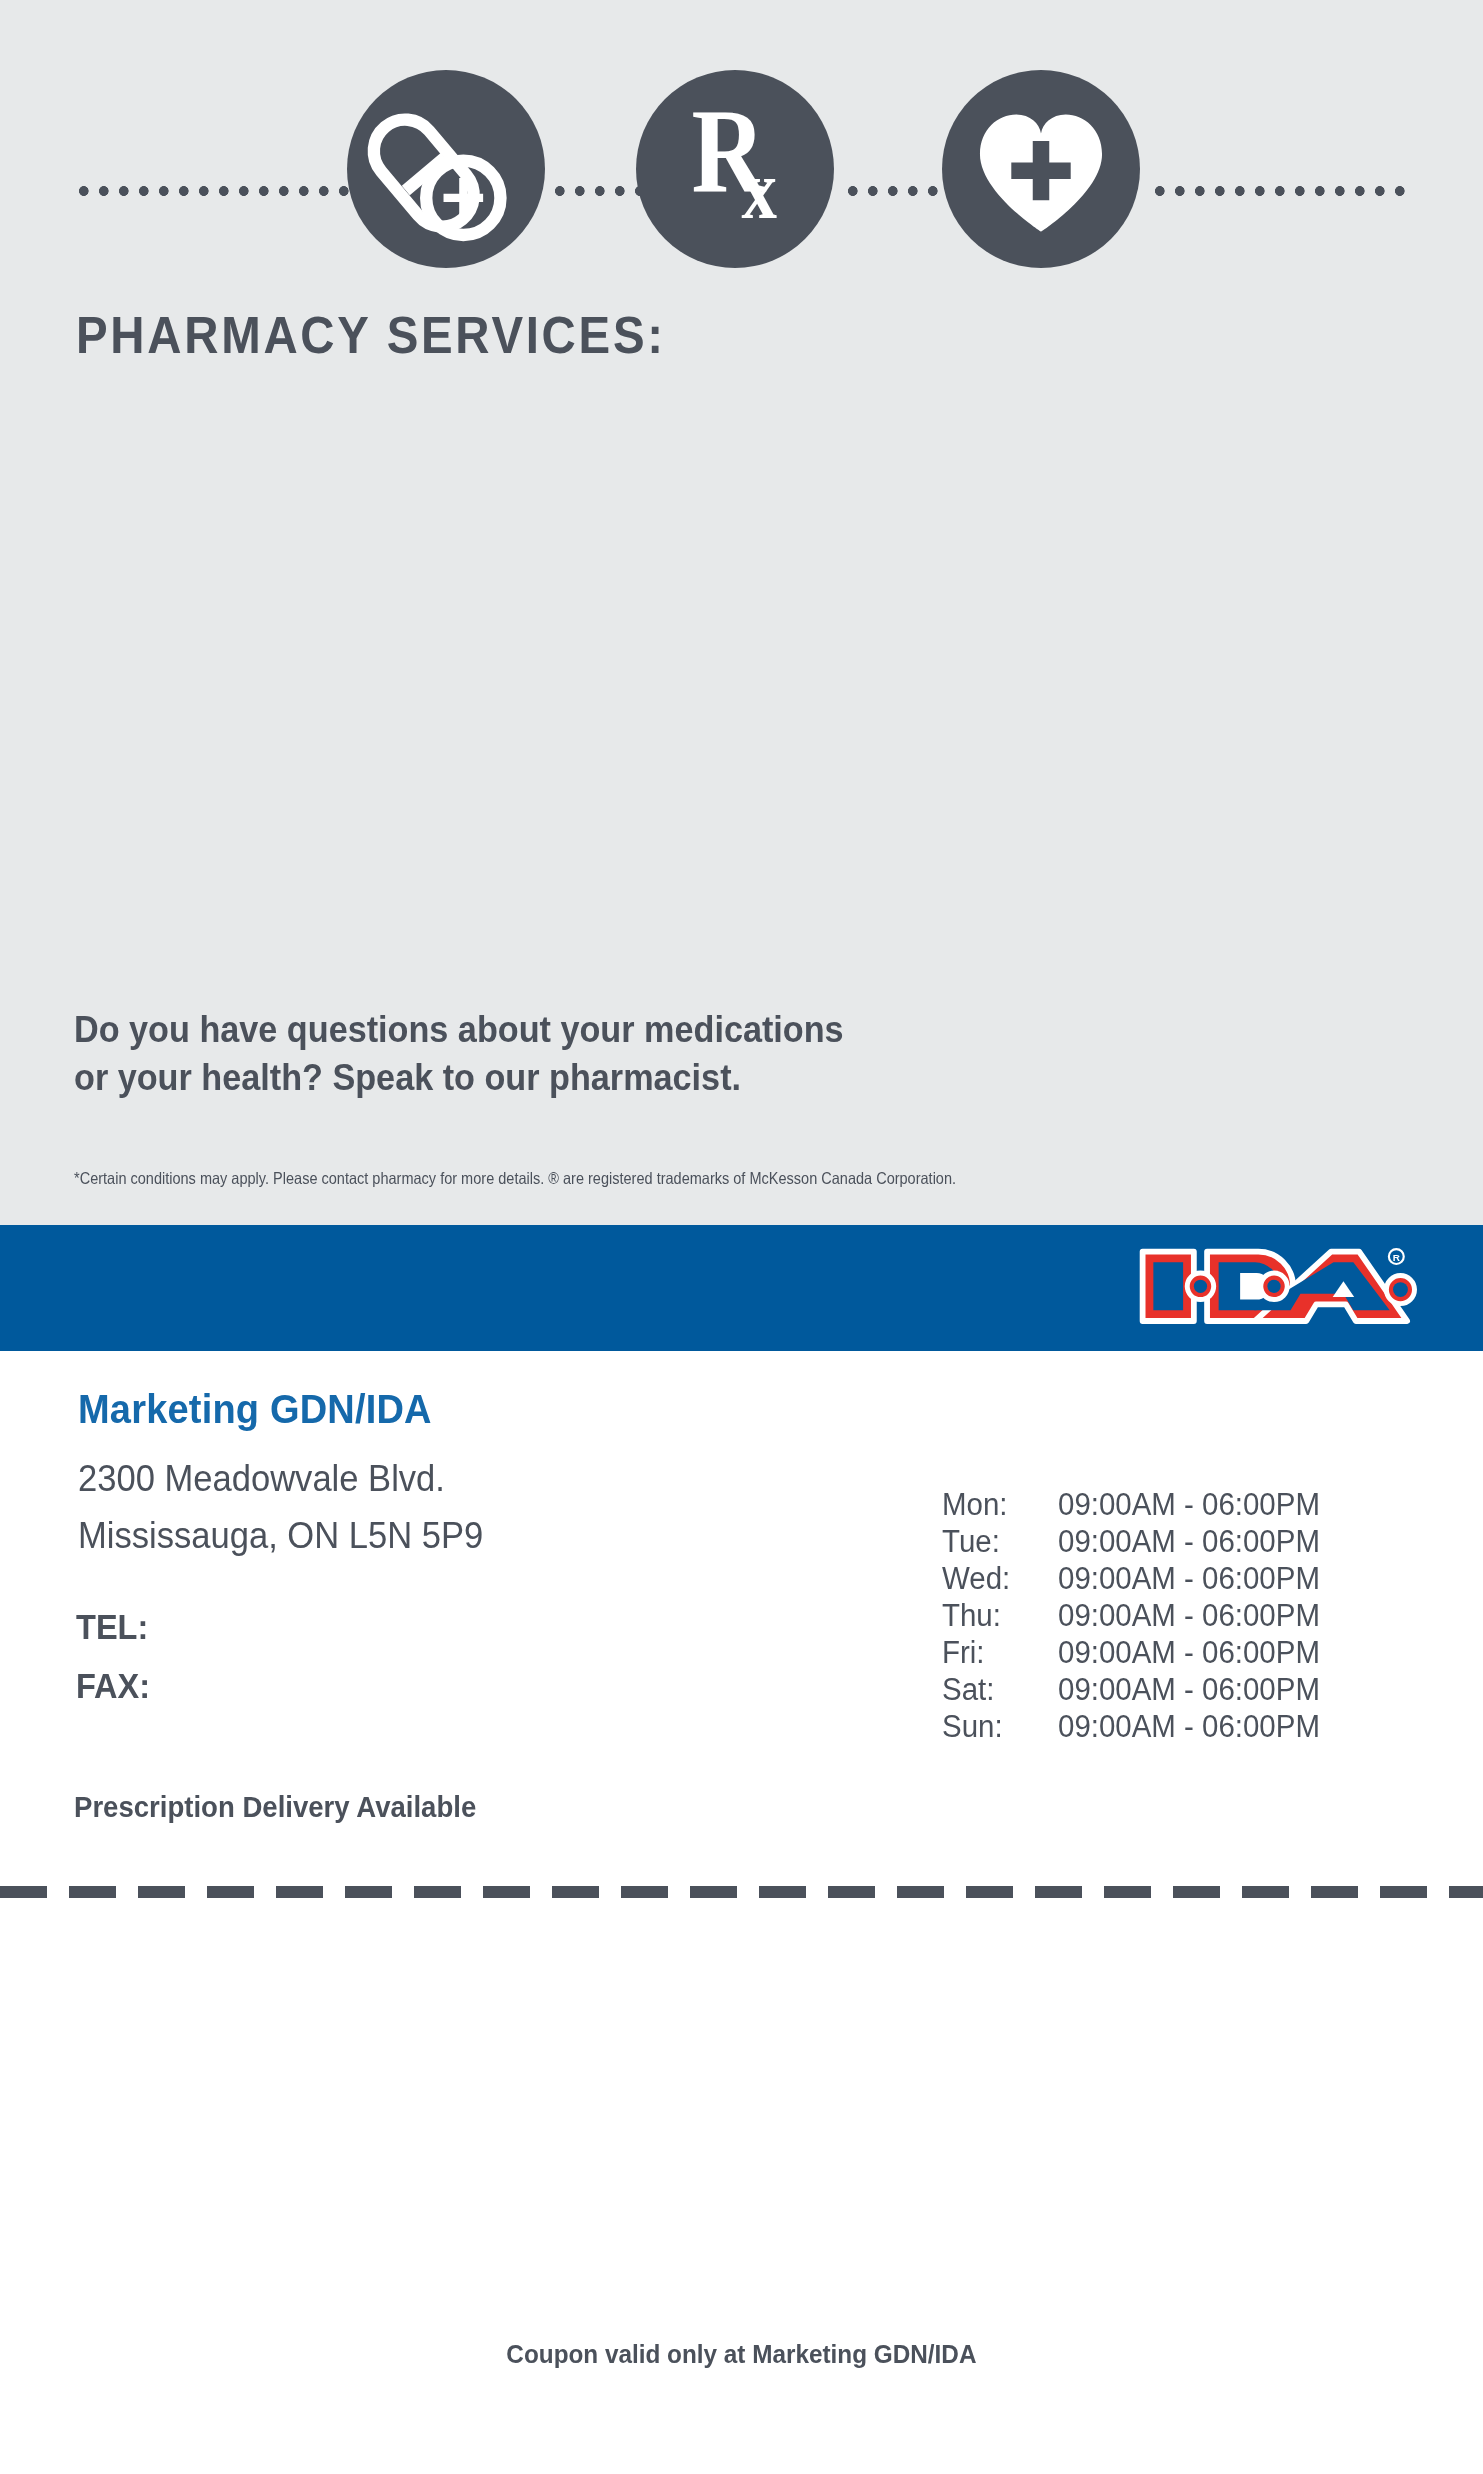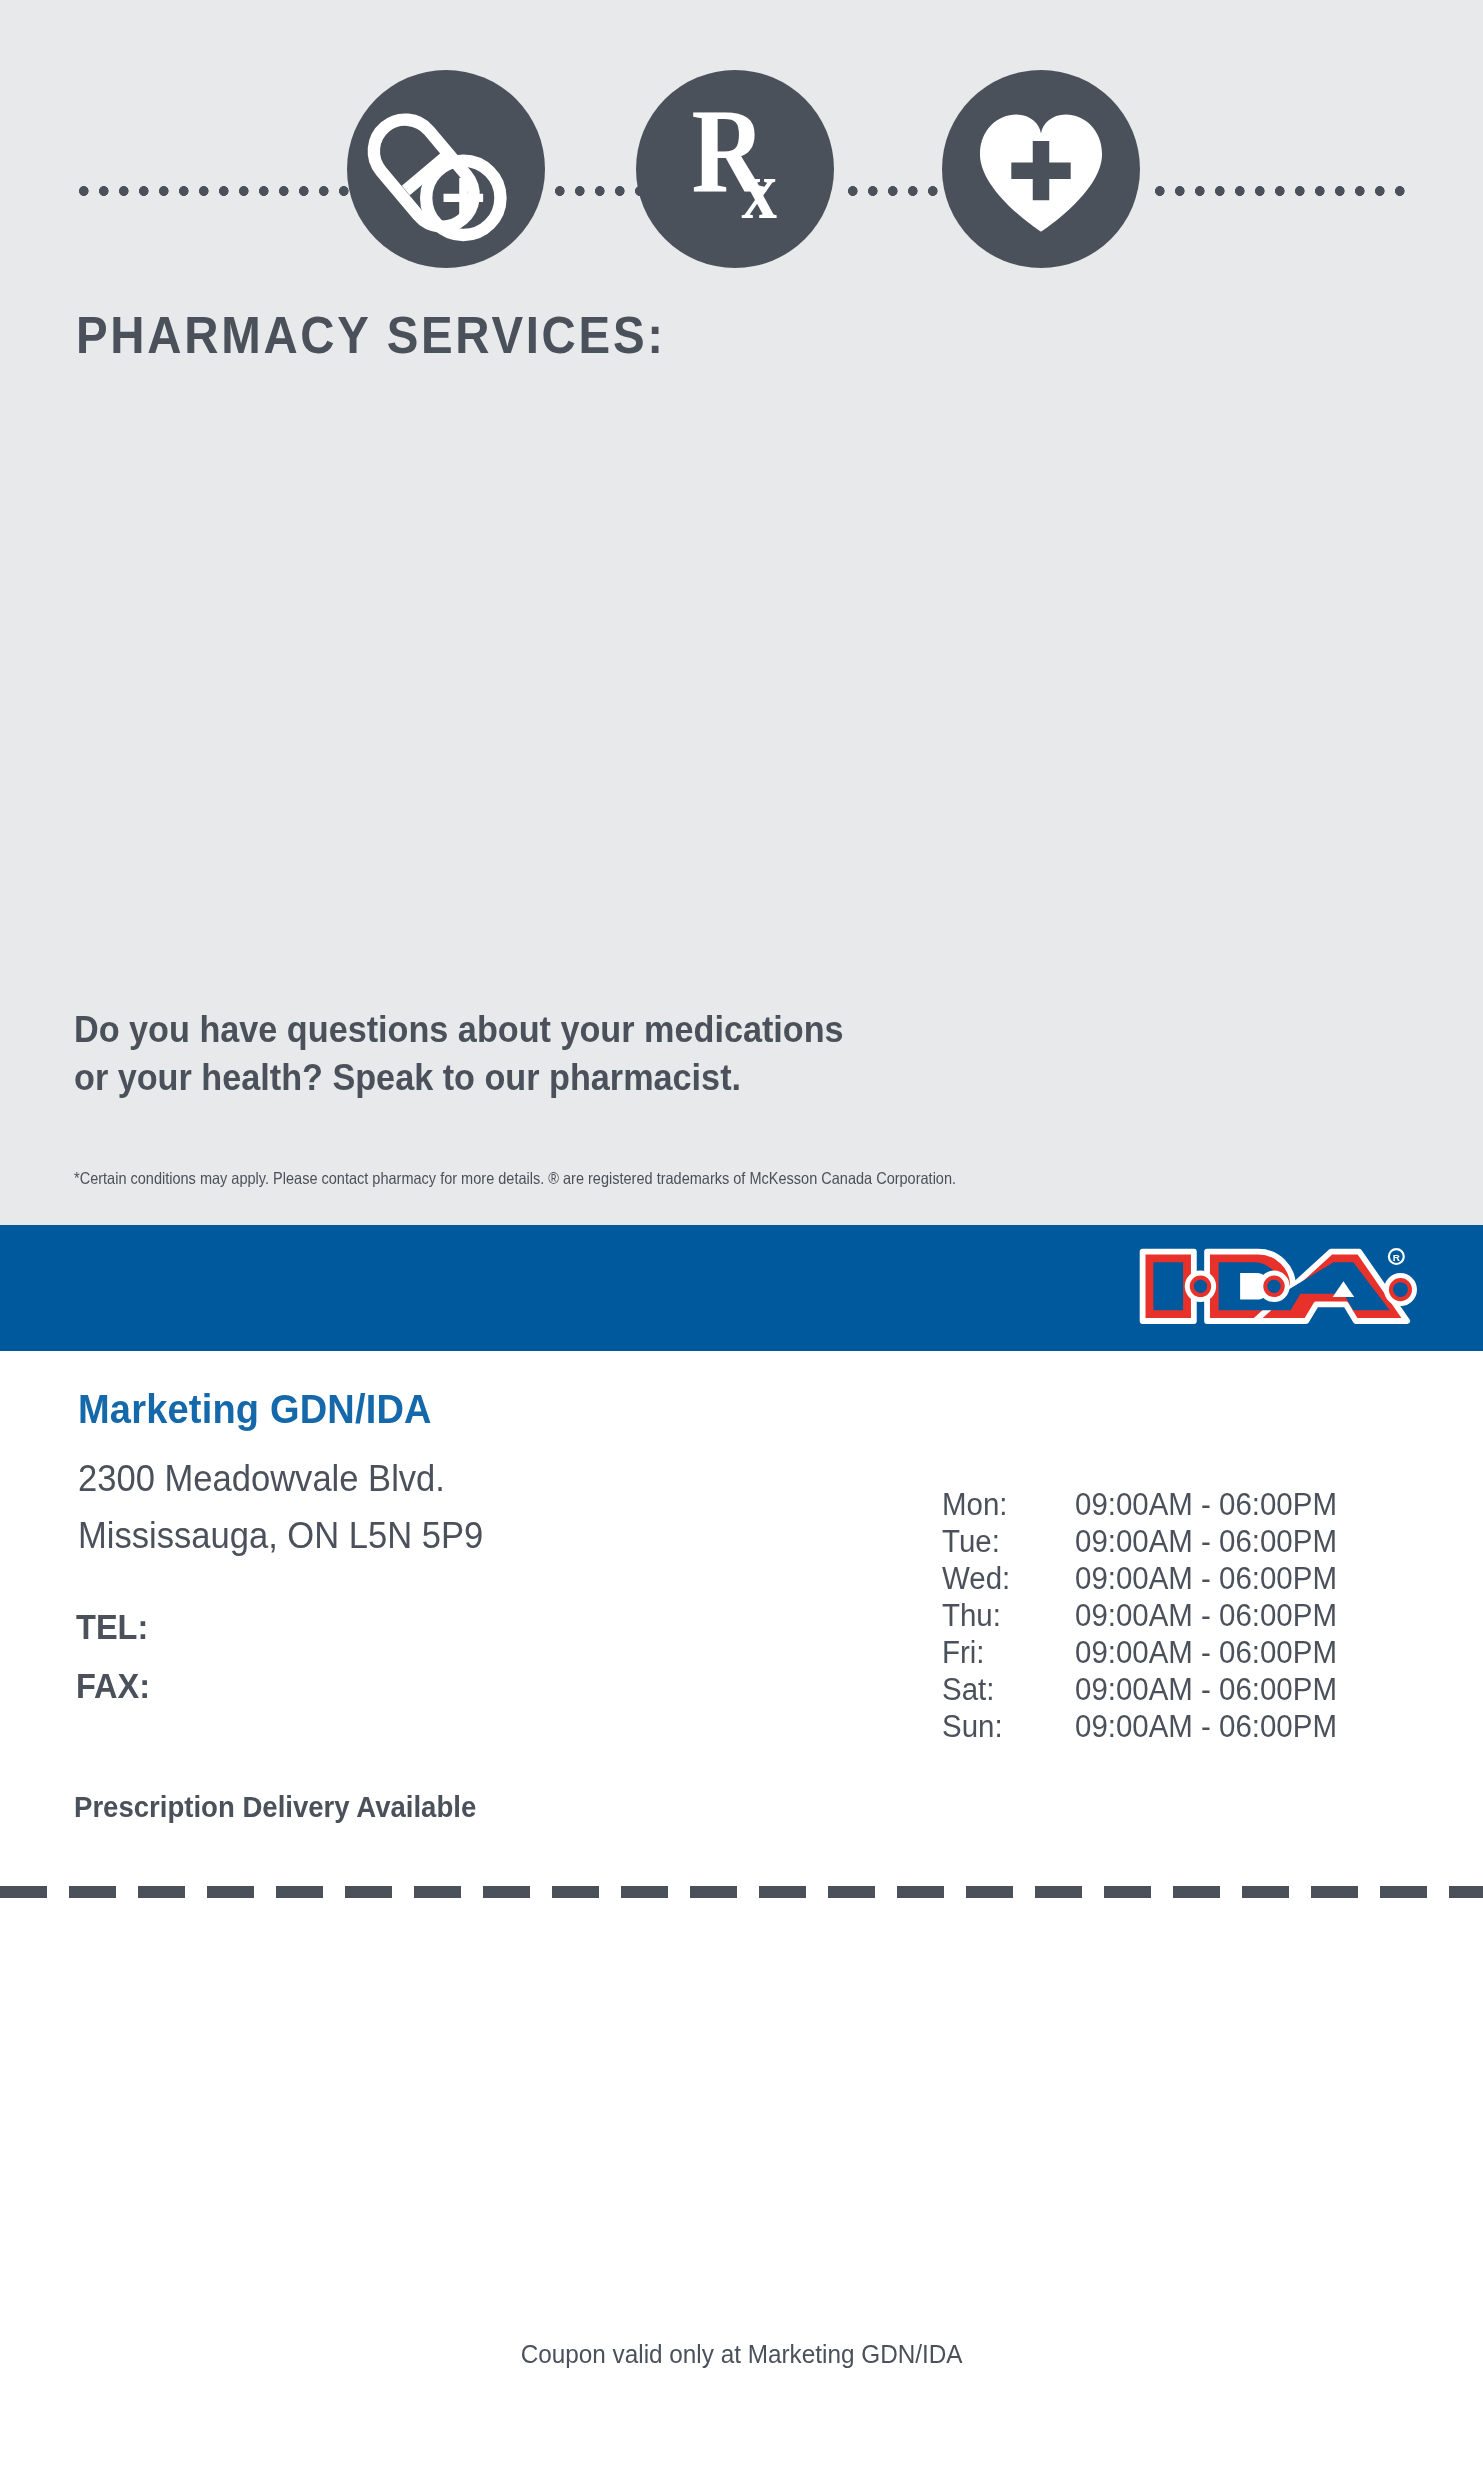--- a/index.html
+++ b/index.html
@@ -153,21 +153,20 @@
     position:absolute;
     left:942px; top:1487px;
     width:512px;
   }
   .hrow{
     display:flex;
     align-items:baseline;
     height:37px;
     font-size:31px;
     color:#4b515b;
-    gap:17px;
   }
   .hday{
     width:116px;
     flex:0 0 116px;
     transform:scaleX(0.95);
     transform-origin:left center;
     white-space:nowrap;
   }
   .htime{
     transform:scaleX(0.95);
@@ -185,21 +184,21 @@
     background-repeat:repeat-x;
   }
 
   
   .coupon-note{
     position:absolute;
     left:0; top:2340px;
     width:1483px;
     text-align:center;
     font-size:25.6px;
-    font-weight:normal;
+    font-weight:bold;
     color:#4b515b;
   }
   .coupon-note span{
     display:inline-block;
     transform:scaleX(0.95);
   }
 </style>
 </head>
 <body>
 

